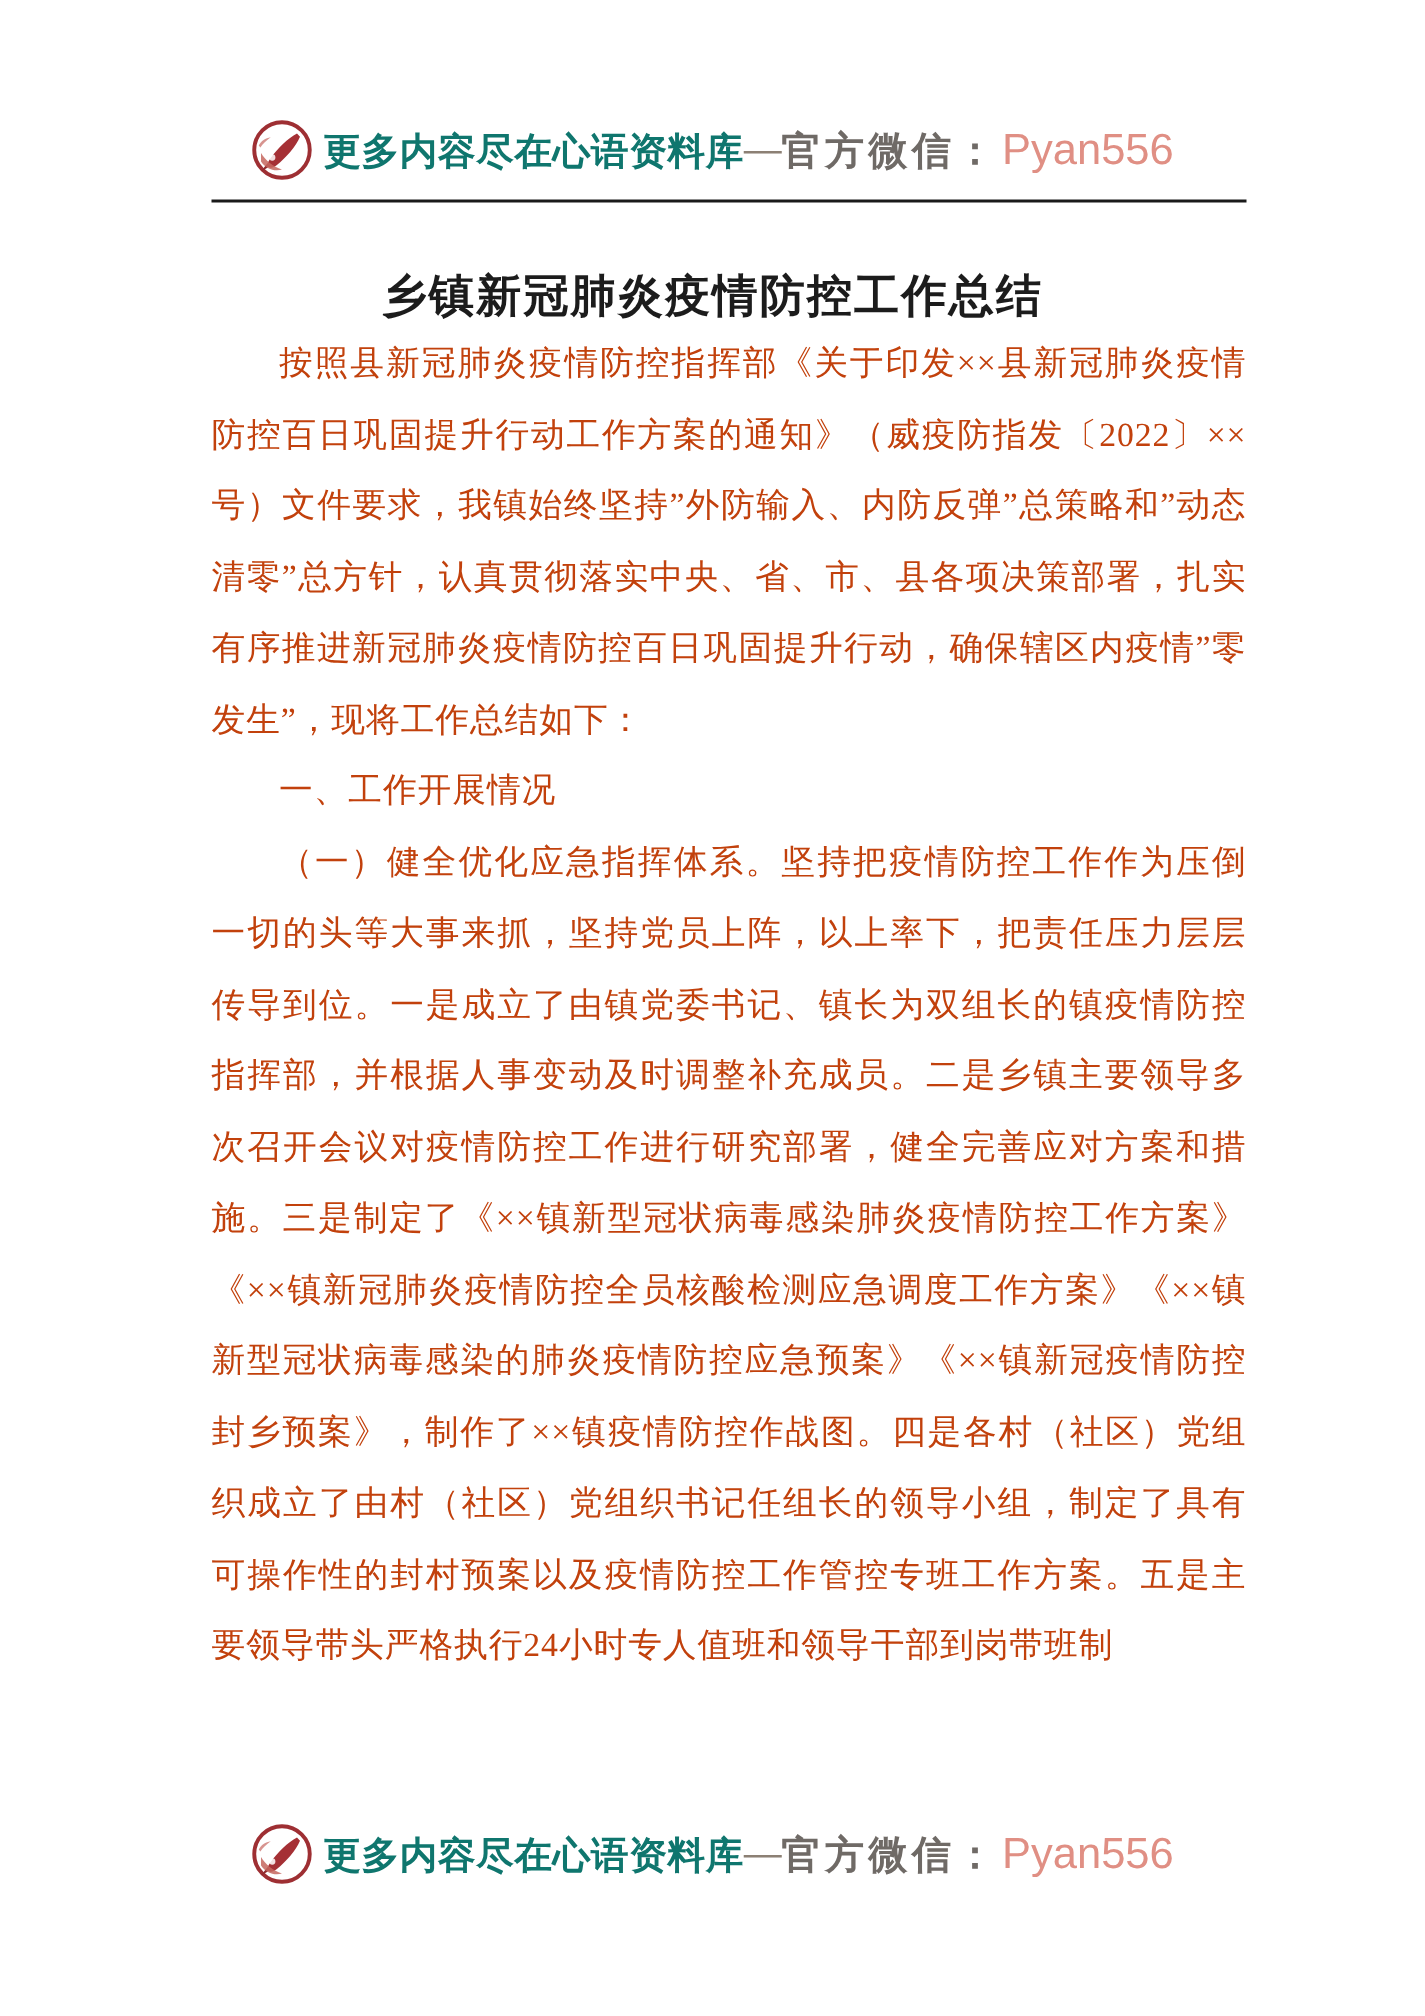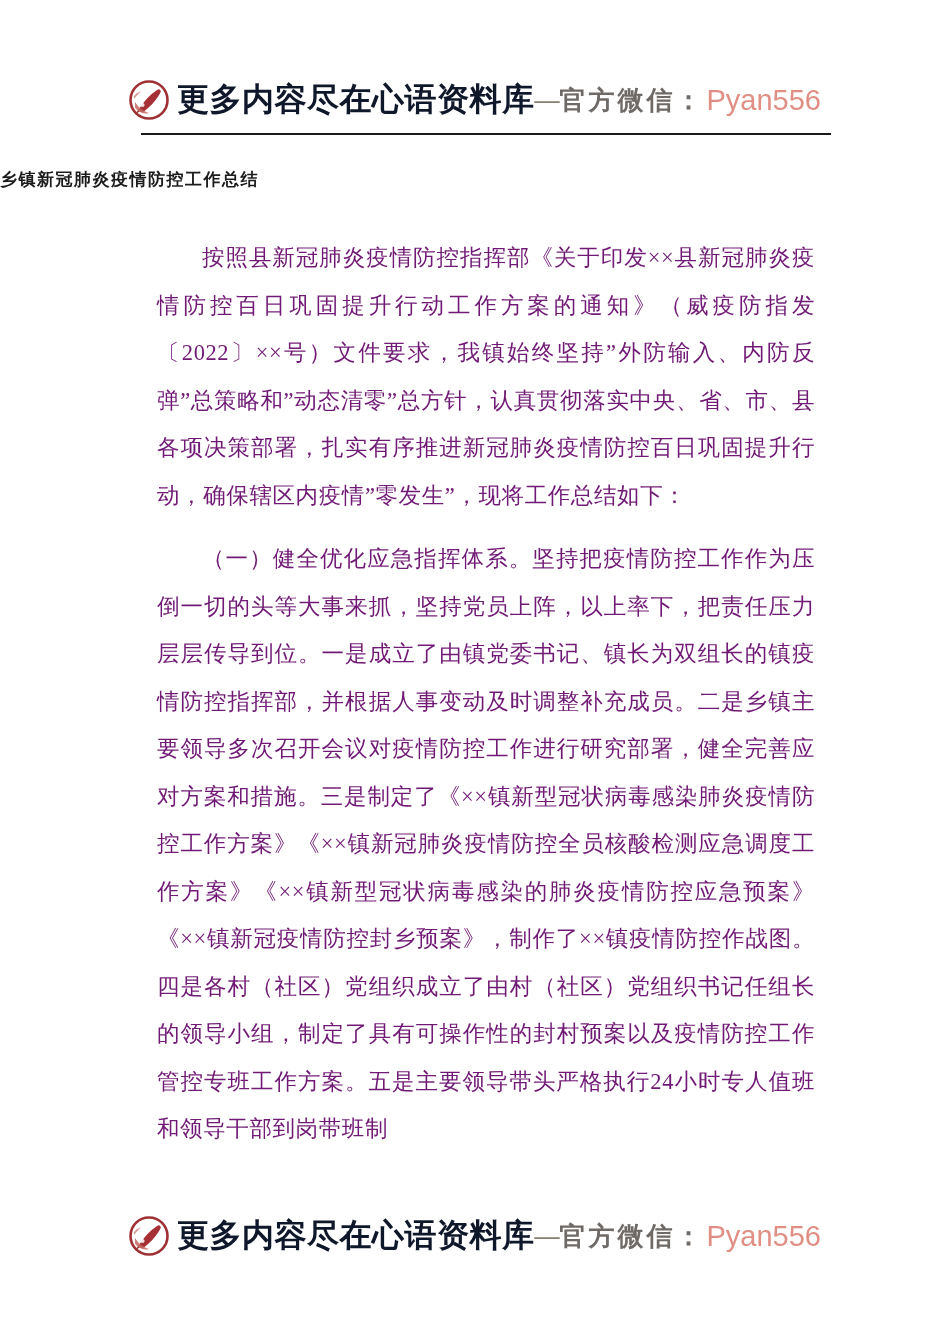--- a/index.html
+++ b/index.html
@@ -41,23 +41,23 @@
     width: 40px;
     height: 40px;
     flex: 0 0 40px;
     margin-right: 8px;
     display: block;
   }
 
   .wm-text-main {
     font-family: "Liberation Serif", "DejaVu Serif", serif;
     font-weight: bold;
-    font-size: 32px;
+    font-size: 25px;
     letter-spacing: 0.5px;
-    color: #0f172a;
+    color: #0f766e;
   }
   .wm-text-sep {
     font-family: "Liberation Serif", "DejaVu Serif", serif;
     font-weight: bold;
     font-size: 25px;
     color: #8c8074;
   }
   .wm-text-wechat {
     font-family: "Liberation Serif", "DejaVu Serif", serif;
     font-weight: bold;
@@ -83,41 +83,41 @@
     height: 0;
     border-top: 2px solid #1a1a1a;
   }
 
   
   .doc-title {
     position: absolute;
     left: 0;
     top: 157px;
     width: 950px;
-    text-align: left;
+    text-align: center;
     font-family: "Liberation Sans", "DejaVu Sans", sans-serif;
     font-weight: bold;
-    font-size: 17px;
+    font-size: 30px;
     letter-spacing: 1.5px;
     color: #1c1c1c;
   }
 
   .doc-body {
     position: absolute;
     left: 141px;
     top: 218px;
     width: 690px;
   }
 
   .para {
-    margin: 16px;
+    margin: 0;
     font-family: "Liberation Serif", "DejaVu Serif", serif;
     font-size: 22.5px;
     line-height: 47.5px;
-    color: #701a75;
+    color: #c2410c;
     text-align: justify;
     text-justify: inter-ideograph;
     letter-spacing: 0.6px;
     text-indent: 2em;
   }
   .para + .para { margin-top: 0; }
 </style>
 </head>
 <body>
 
@@ -137,20 +137,21 @@
     <span class="wm-text-wechat">官方微信：</span>
     <span class="wm-text-id">Pyan556</span>
   </div>
 
   <div class="header-rule"></div>
 
   <h1 class="doc-title">乡镇新冠肺炎疫情防控工作总结</h1>
 
   <div class="doc-body">
     <p class="para">按照县新冠肺炎疫情防控指挥部《关于印发××县新冠肺炎疫情防控百日巩固提升行动工作方案的通知》（威疫防指发〔2022〕××号）文件要求，我镇始终坚持”外防输入、内防反弹”总策略和”动态清零”总方针，认真贯彻落实中央、省、市、县各项决策部署，扎实有序推进新冠肺炎疫情防控百日巩固提升行动，确保辖区内疫情”零发生”，现将工作总结如下：</p>
+    <p class="para">一、工作开展情况</p>
     <p class="para">（一）健全优化应急指挥体系。坚持把疫情防控工作作为压倒一切的头等大事来抓，坚持党员上阵，以上率下，把责任压力层层传导到位。一是成立了由镇党委书记、镇长为双组长的镇疫情防控指挥部，并根据人事变动及时调整补充成员。二是乡镇主要领导多次召开会议对疫情防控工作进行研究部署，健全完善应对方案和措施。三是制定了《××镇新型冠状病毒感染肺炎疫情防控工作方案》《××镇新冠肺炎疫情防控全员核酸检测应急调度工作方案》《××镇新型冠状病毒感染的肺炎疫情防控应急预案》《××镇新冠疫情防控封乡预案》，制作了××镇疫情防控作战图。四是各村（社区）党组织成立了由村（社区）党组织书记任组长的领导小组，制定了具有可操作性的封村预案以及疫情防控工作管控专班工作方案。五是主要领导带头严格执行24小时专人值班和领导干部到岗带班制</p>
   </div>
 
   <div class="watermark footer">
     <svg class="wm-logo" viewBox="0 0 40 40">
       <circle cx="20" cy="20" r="18.5" fill="none" stroke="#9e2f33" stroke-width="2.6"></circle>
       <path d="M30 9 C24 12 17 19 12 26 C10.5 28 10 30 11 31.2 C12.2 32.4 14.4 31.8 16.4 30.2 C23 25 29.2 17.6 32 11.2 Z" fill="#a53035"></path>
       <path d="M11.5 30.8 C9.4 32.4 7.6 33.6 6.2 34.2 C7.6 32.2 9 30.2 10.4 28.6 Z" fill="#8e2a2e"></path>
       <path d="M6 22 C9 27 14 31 20 33 C15 34.6 9 32.4 6 27.6 Z" fill="#c6675f" opacity="0.85"></path>
       <path d="M4.5 17 C6 14 9 12 12.5 11.5 C9.5 13.6 7.2 15.8 5.6 18.4 Z" fill="#c6675f" opacity="0.7"></path>

